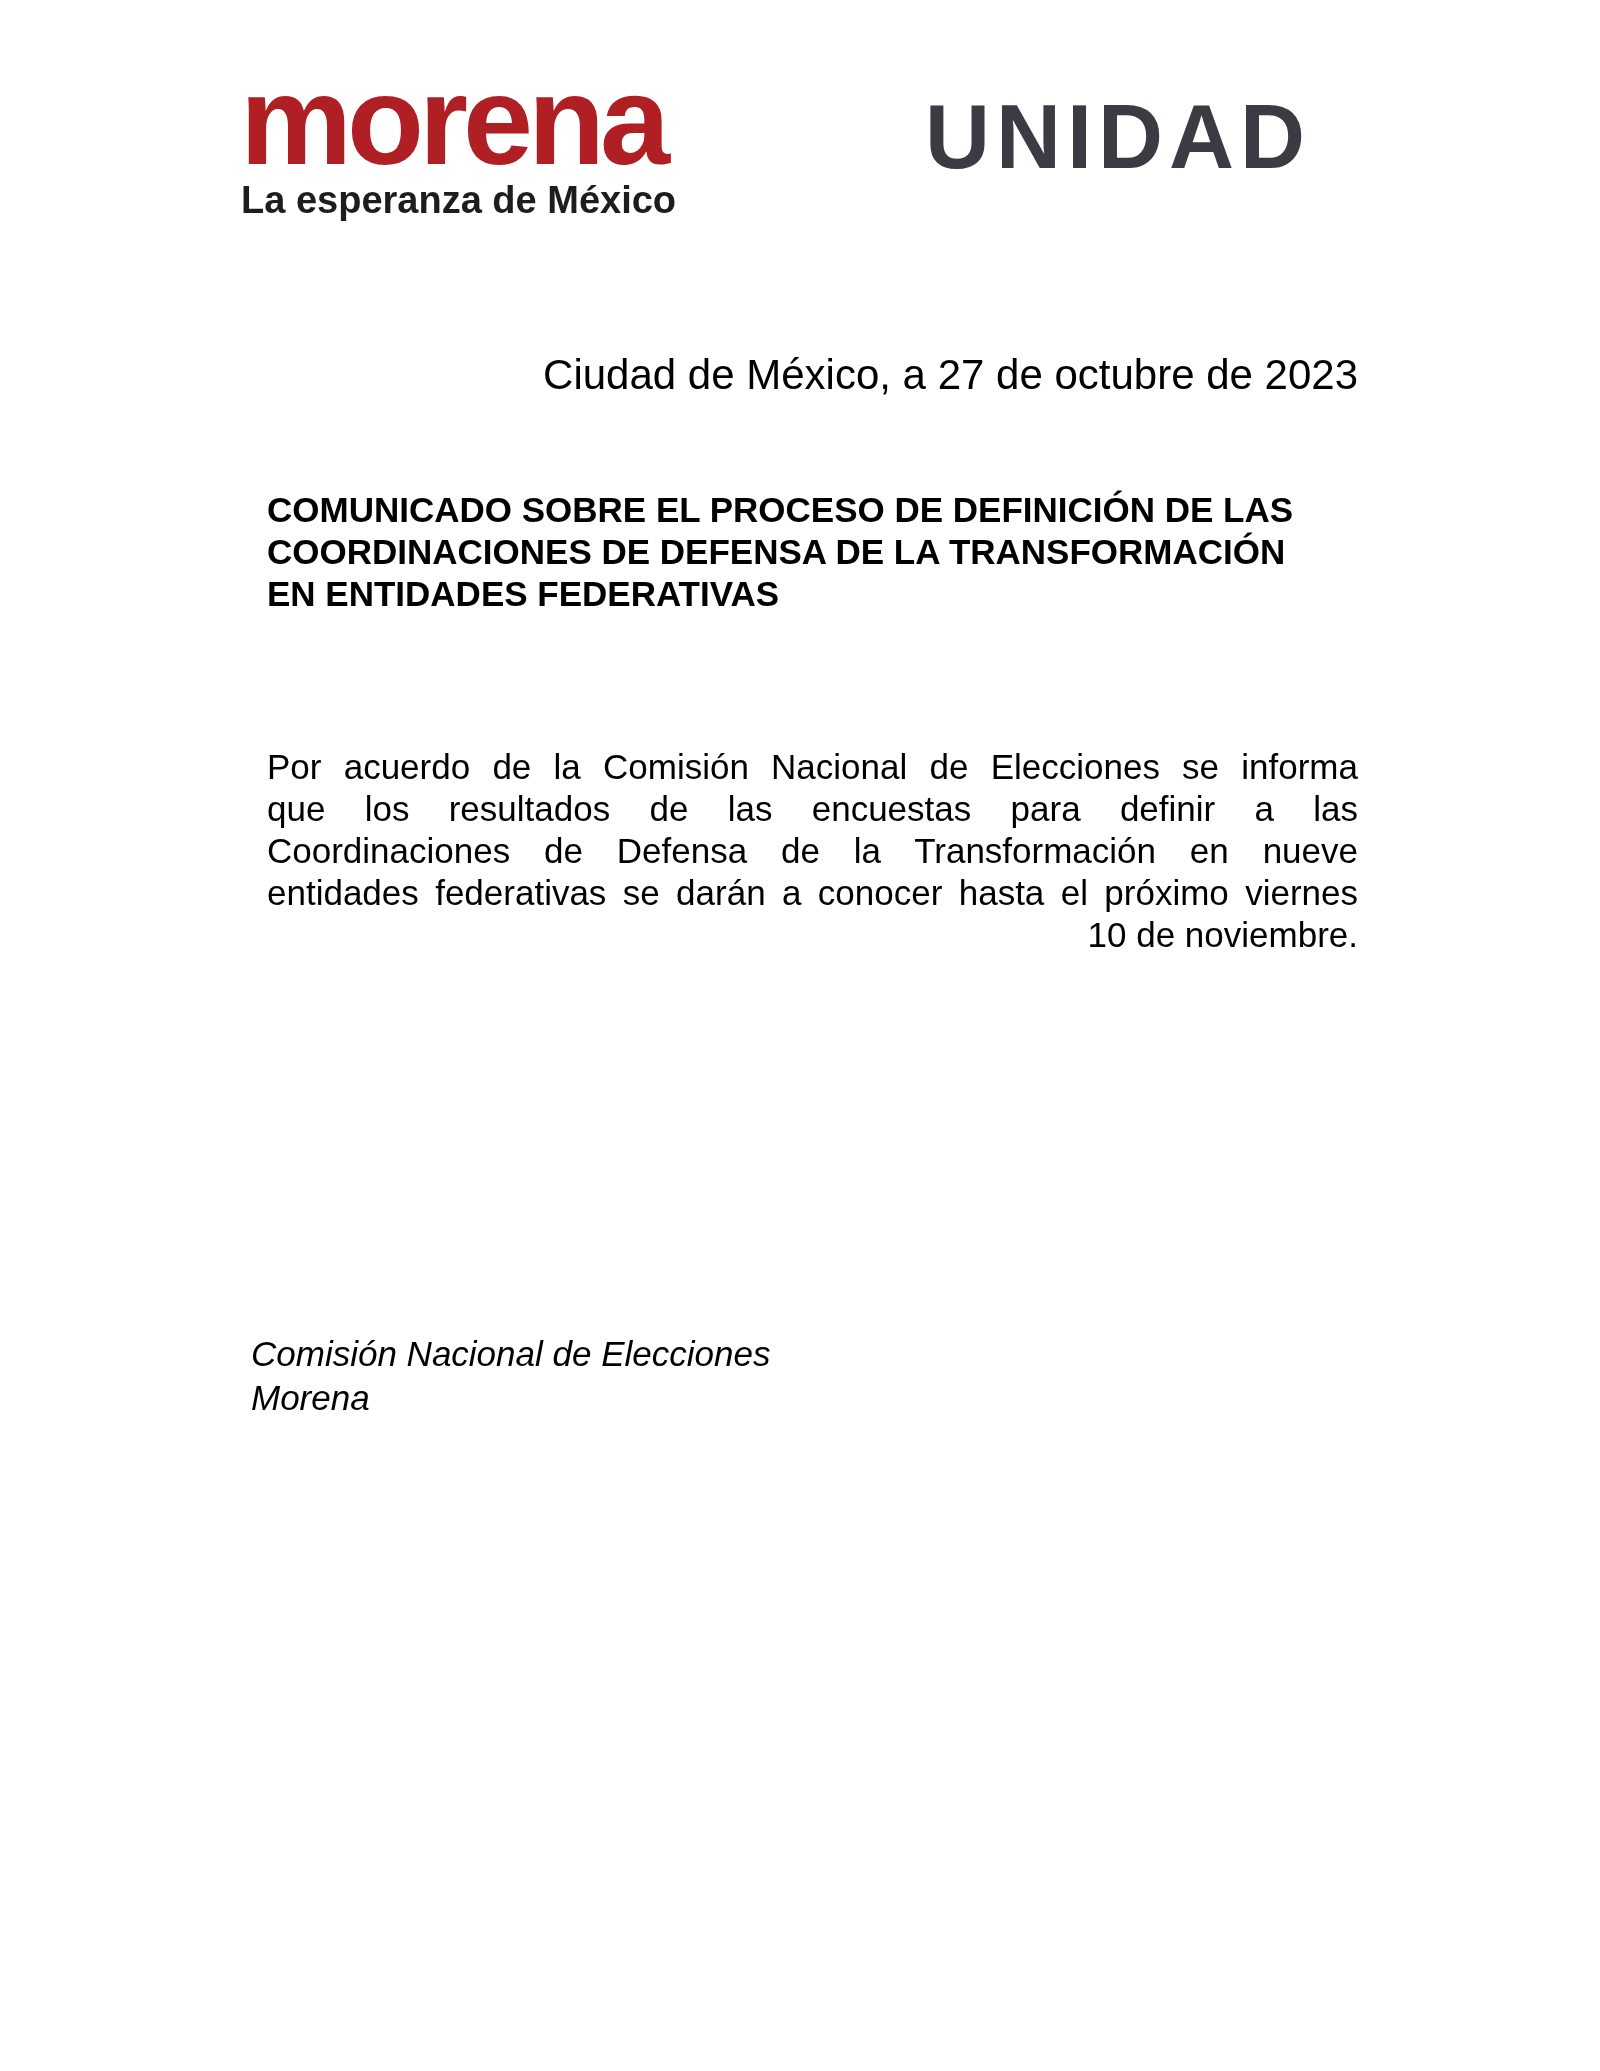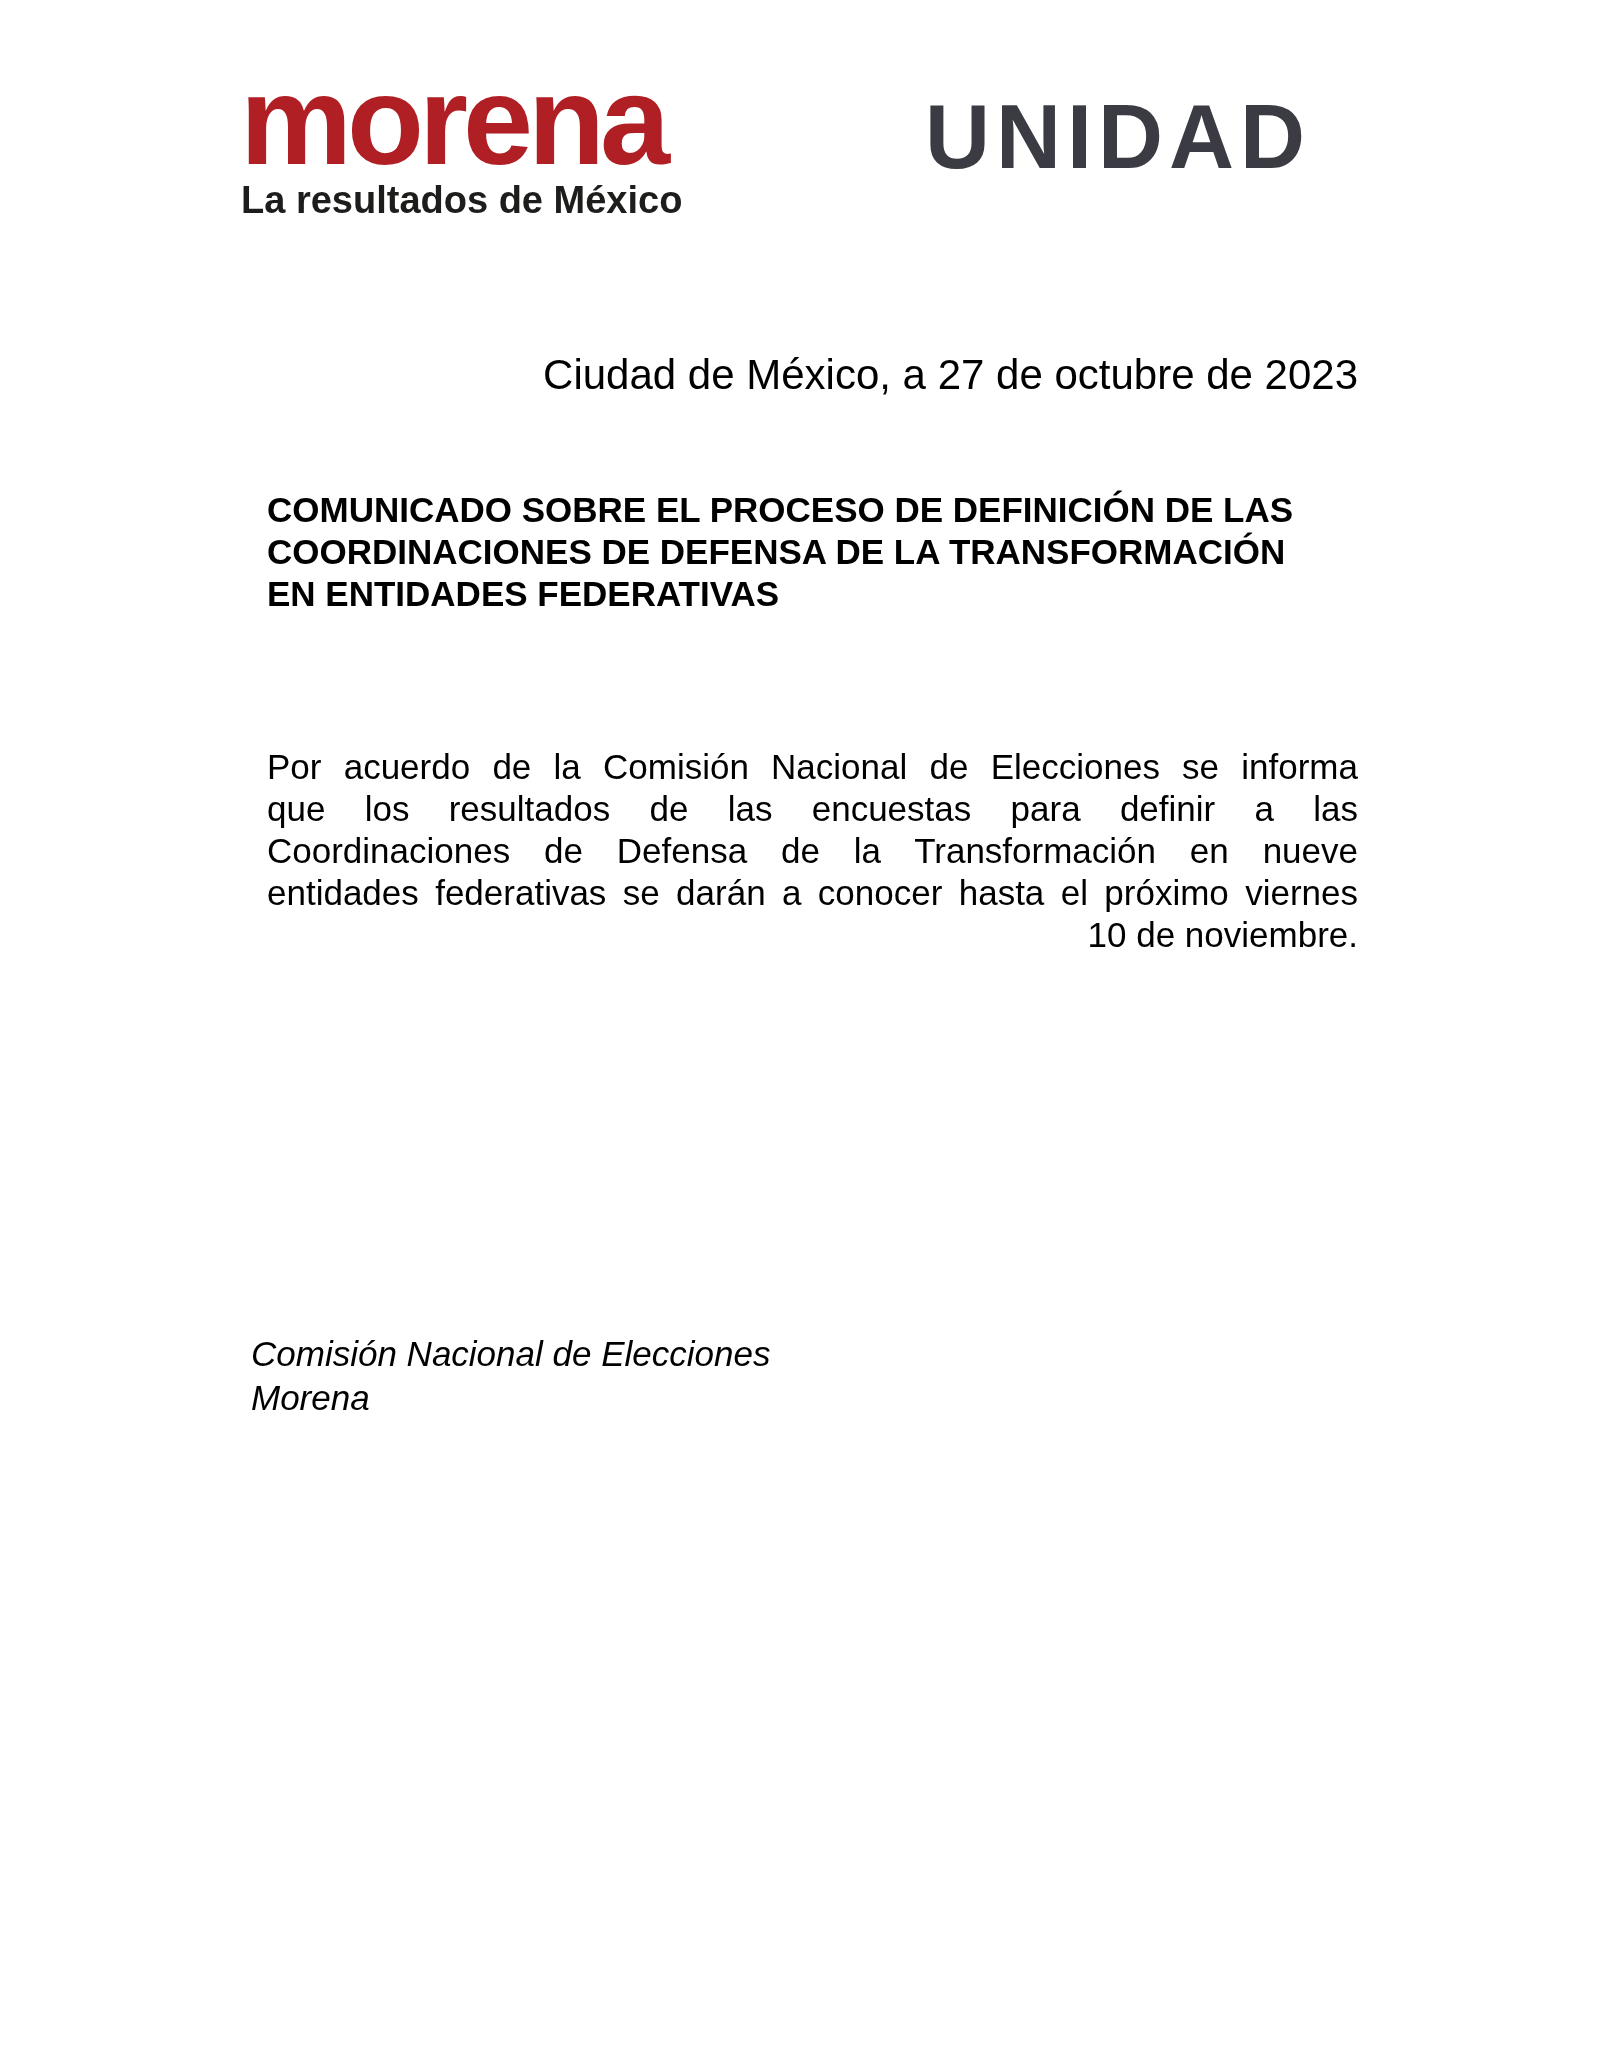--- a/index.html
+++ b/index.html
@@ -109,21 +109,21 @@
     text-align: left;
     font-style: italic;
   }
 </style>
 </head>
 <body>
 
 <div class="page">
 
   <div class="morena-wordmark">morena</div>
-  <div class="morena-tagline">La resultados de México</div>
+  <div class="morena-tagline">La esperanza de México</div>
 
   <div class="unidad-line1">UNIDAD</div>
 
   <div class="date-line">Ciudad de México, a 27 de octubre de 2023</div>
 
   <div class="doc-heading">
     <div>COMUNICADO SOBRE EL PROCESO DE DEFINICIÓN DE LAS</div>
     <div>COORDINACIONES DE DEFENSA DE LA TRANSFORMACIÓN</div>
     <div>EN ENTIDADES FEDERATIVAS</div>
   </div>

